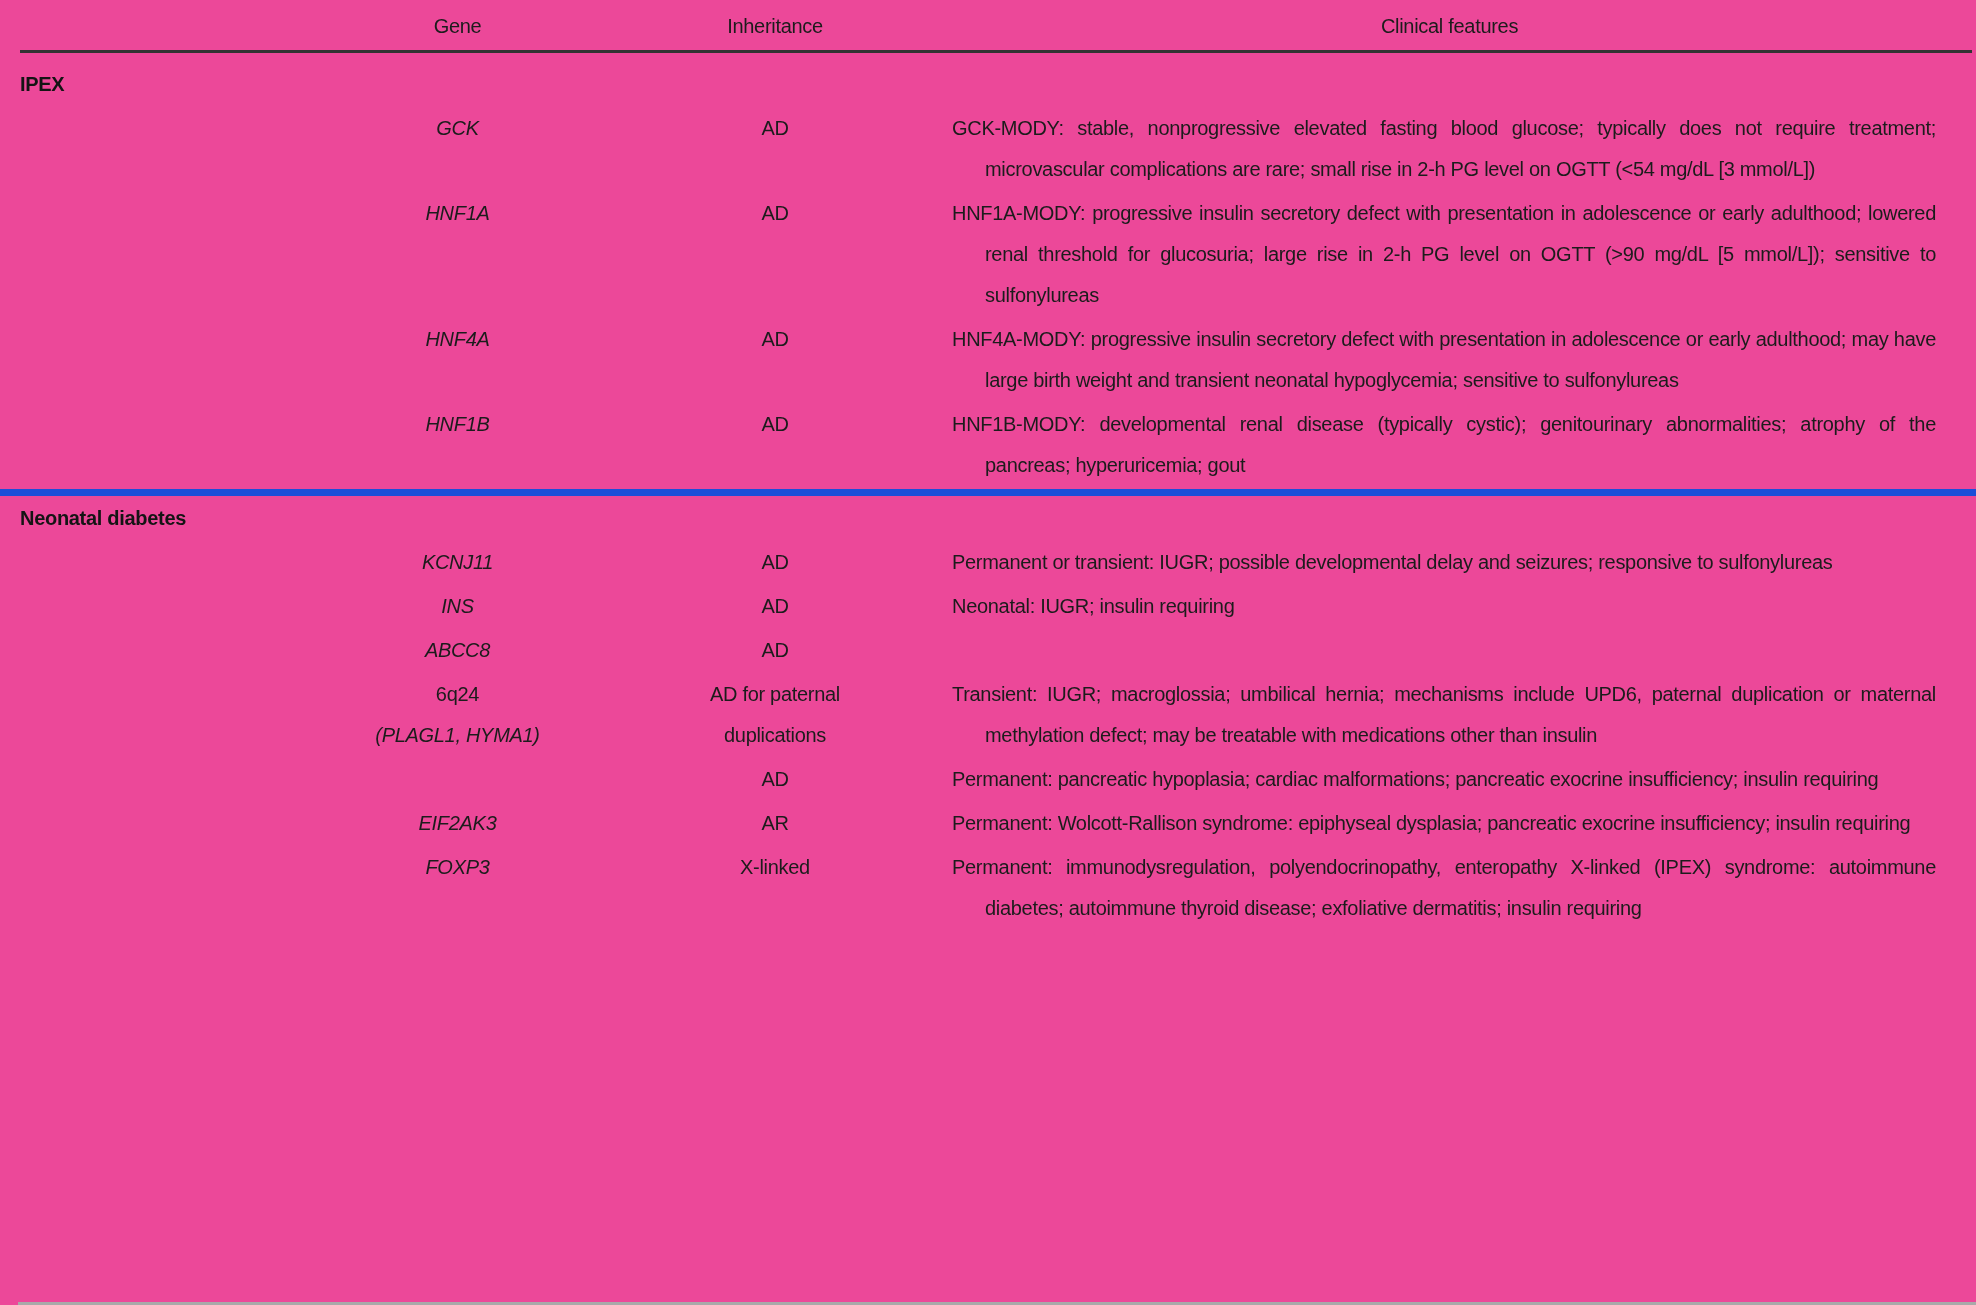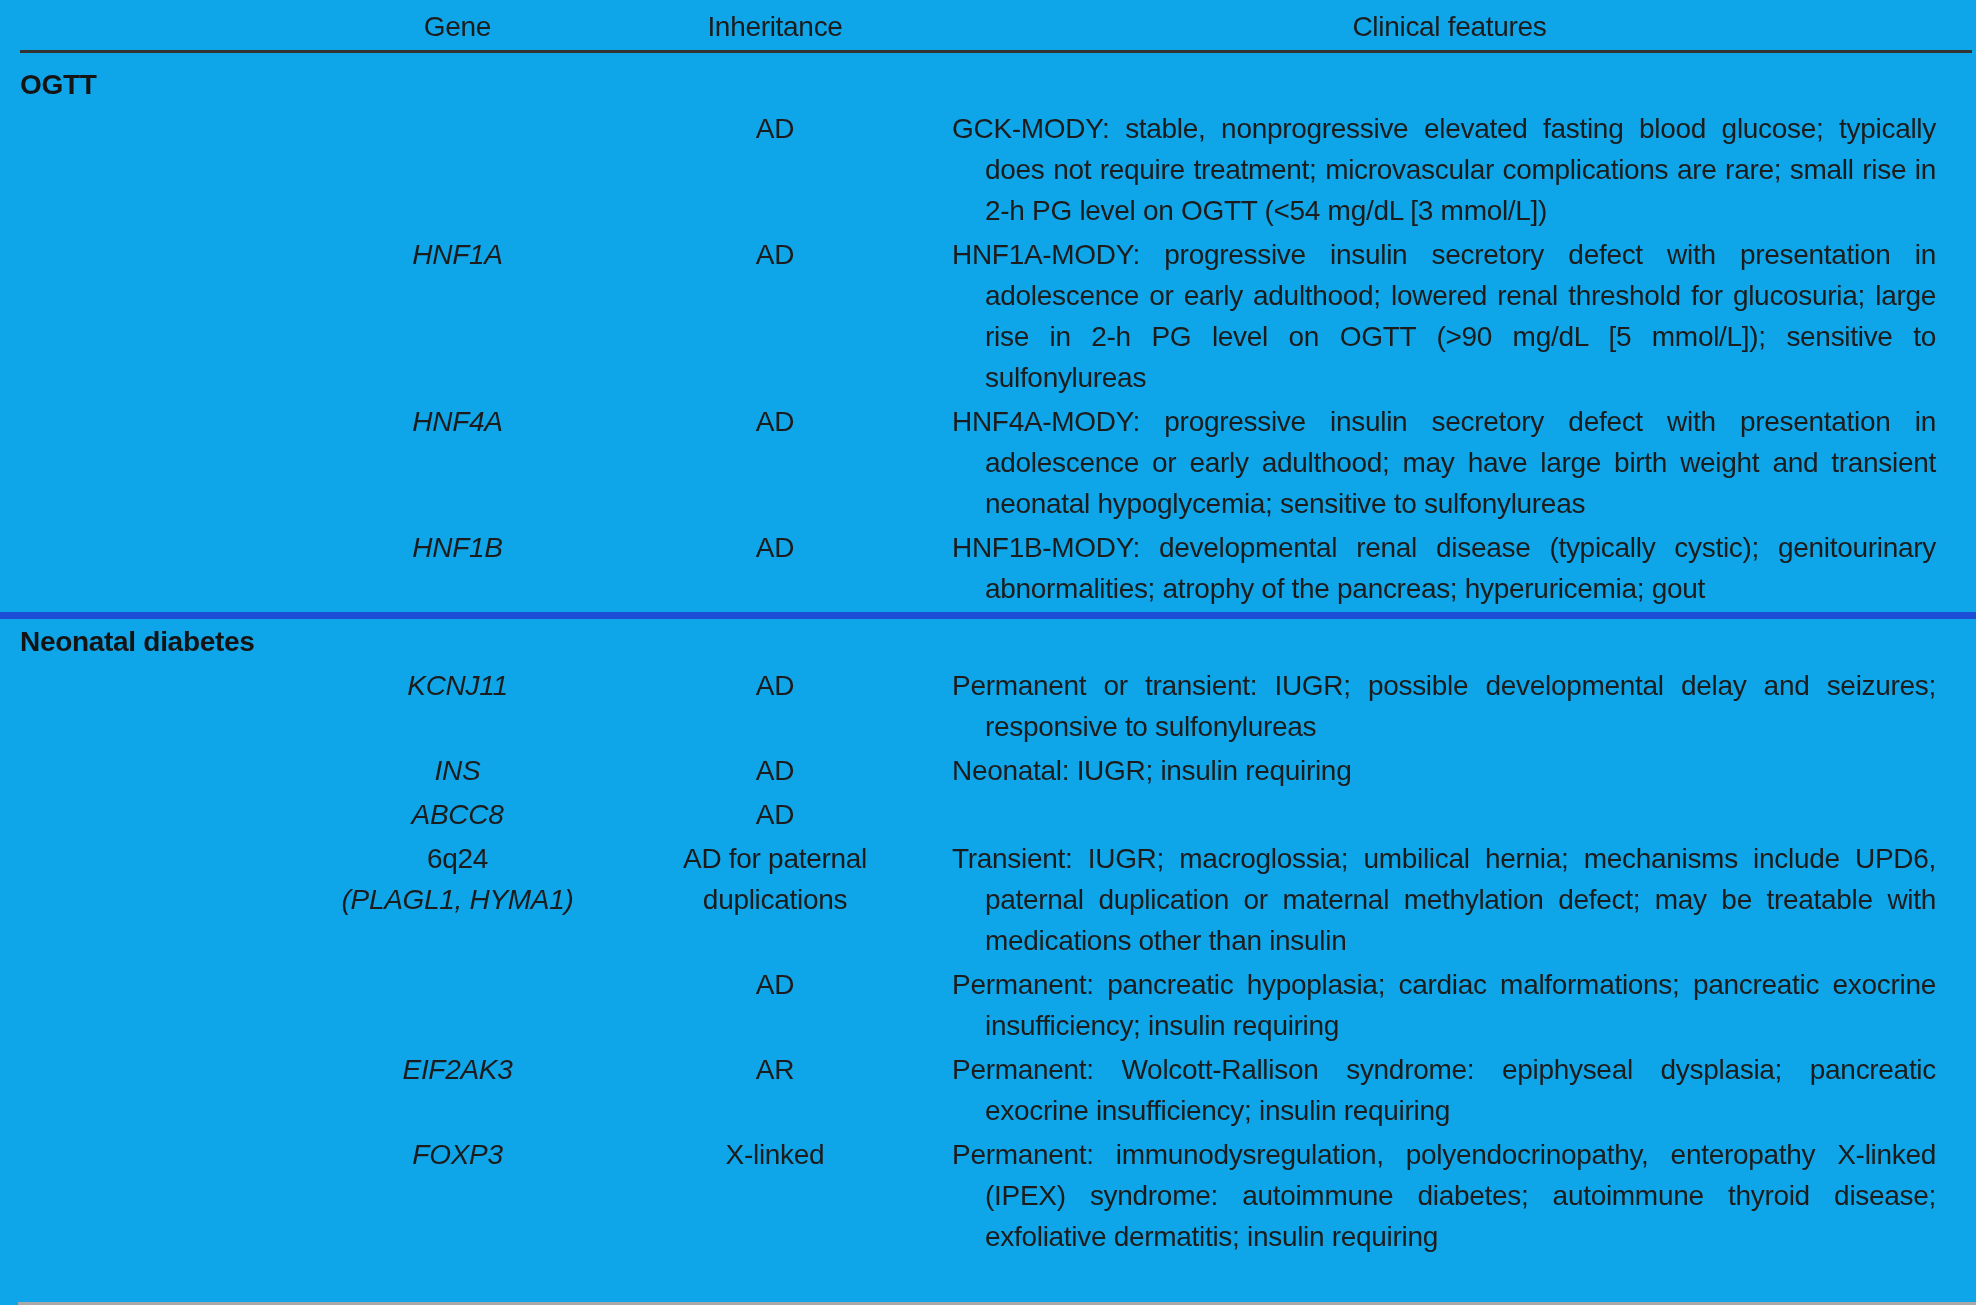--- a/index.html
+++ b/index.html
@@ -4,24 +4,24 @@
 <style>
   html, body { margin: 0; padding: 0; }
   body {
     width: 1976px;
     font-family: "Liberation Sans", "DejaVu Sans", sans-serif;
   }
   .page {
     position: relative;
     width: 1976px;
     height: 1305px;
-    background: #0ea5e9;
+    background: #ec4899;
     overflow: hidden;
     color: #1c1c1c;
-    font-size: 28px;
+    font-size: 20px;
     line-height: 41px;
     letter-spacing: -0.3px;
   }
   .grid-row {
     display: grid;
     grid-template-columns: 240px 435px 200px 1fr;
   }
   
   .table-header {
     position: relative;
@@ -96,23 +96,26 @@
   <div class="grid-row table-header">
     <div class="header-cell"></div>
     <div class="header-cell">Gene</div>
     <div class="header-cell">Inheritance</div>
     <div class="header-cell clinical-head">Clinical features</div>
     <div class="header-rule"></div>
   </div>
 
   <div id="table-body">
   <div class="section">
-    <div class="section-title">OGTT</div>
+    <div class="section-title">IPEX</div>
     <div>
   <div class="grid-row data-row">
+    <div class="gene-cell">
+              <span class="gene-line italic">GCK</span>
+            </div>
     <div class="inheritance-cell">AD</div>
     <div class="clinical-cell">GCK-MODY: stable, nonprogressive elevated fasting blood glucose; typically does not require treatment; microvascular complications are rare; small rise in 2-h PG level on OGTT (&lt;54 mg/dL [3 mmol/L])</div>
   </div>
 
   <div class="grid-row data-row">
     <div class="gene-cell">
               <span class="gene-line italic">HNF1A</span>
             </div>
     <div class="inheritance-cell">AD</div>
     <div class="clinical-cell">HNF1A-MODY: progressive insulin secretory defect with presentation in adolescence or early adulthood; lowered renal threshold for glucosuria; large rise in 2-h PG level on OGTT (&gt;90 mg/dL [5 mmol/L]); sensitive to sulfonylureas</div>

